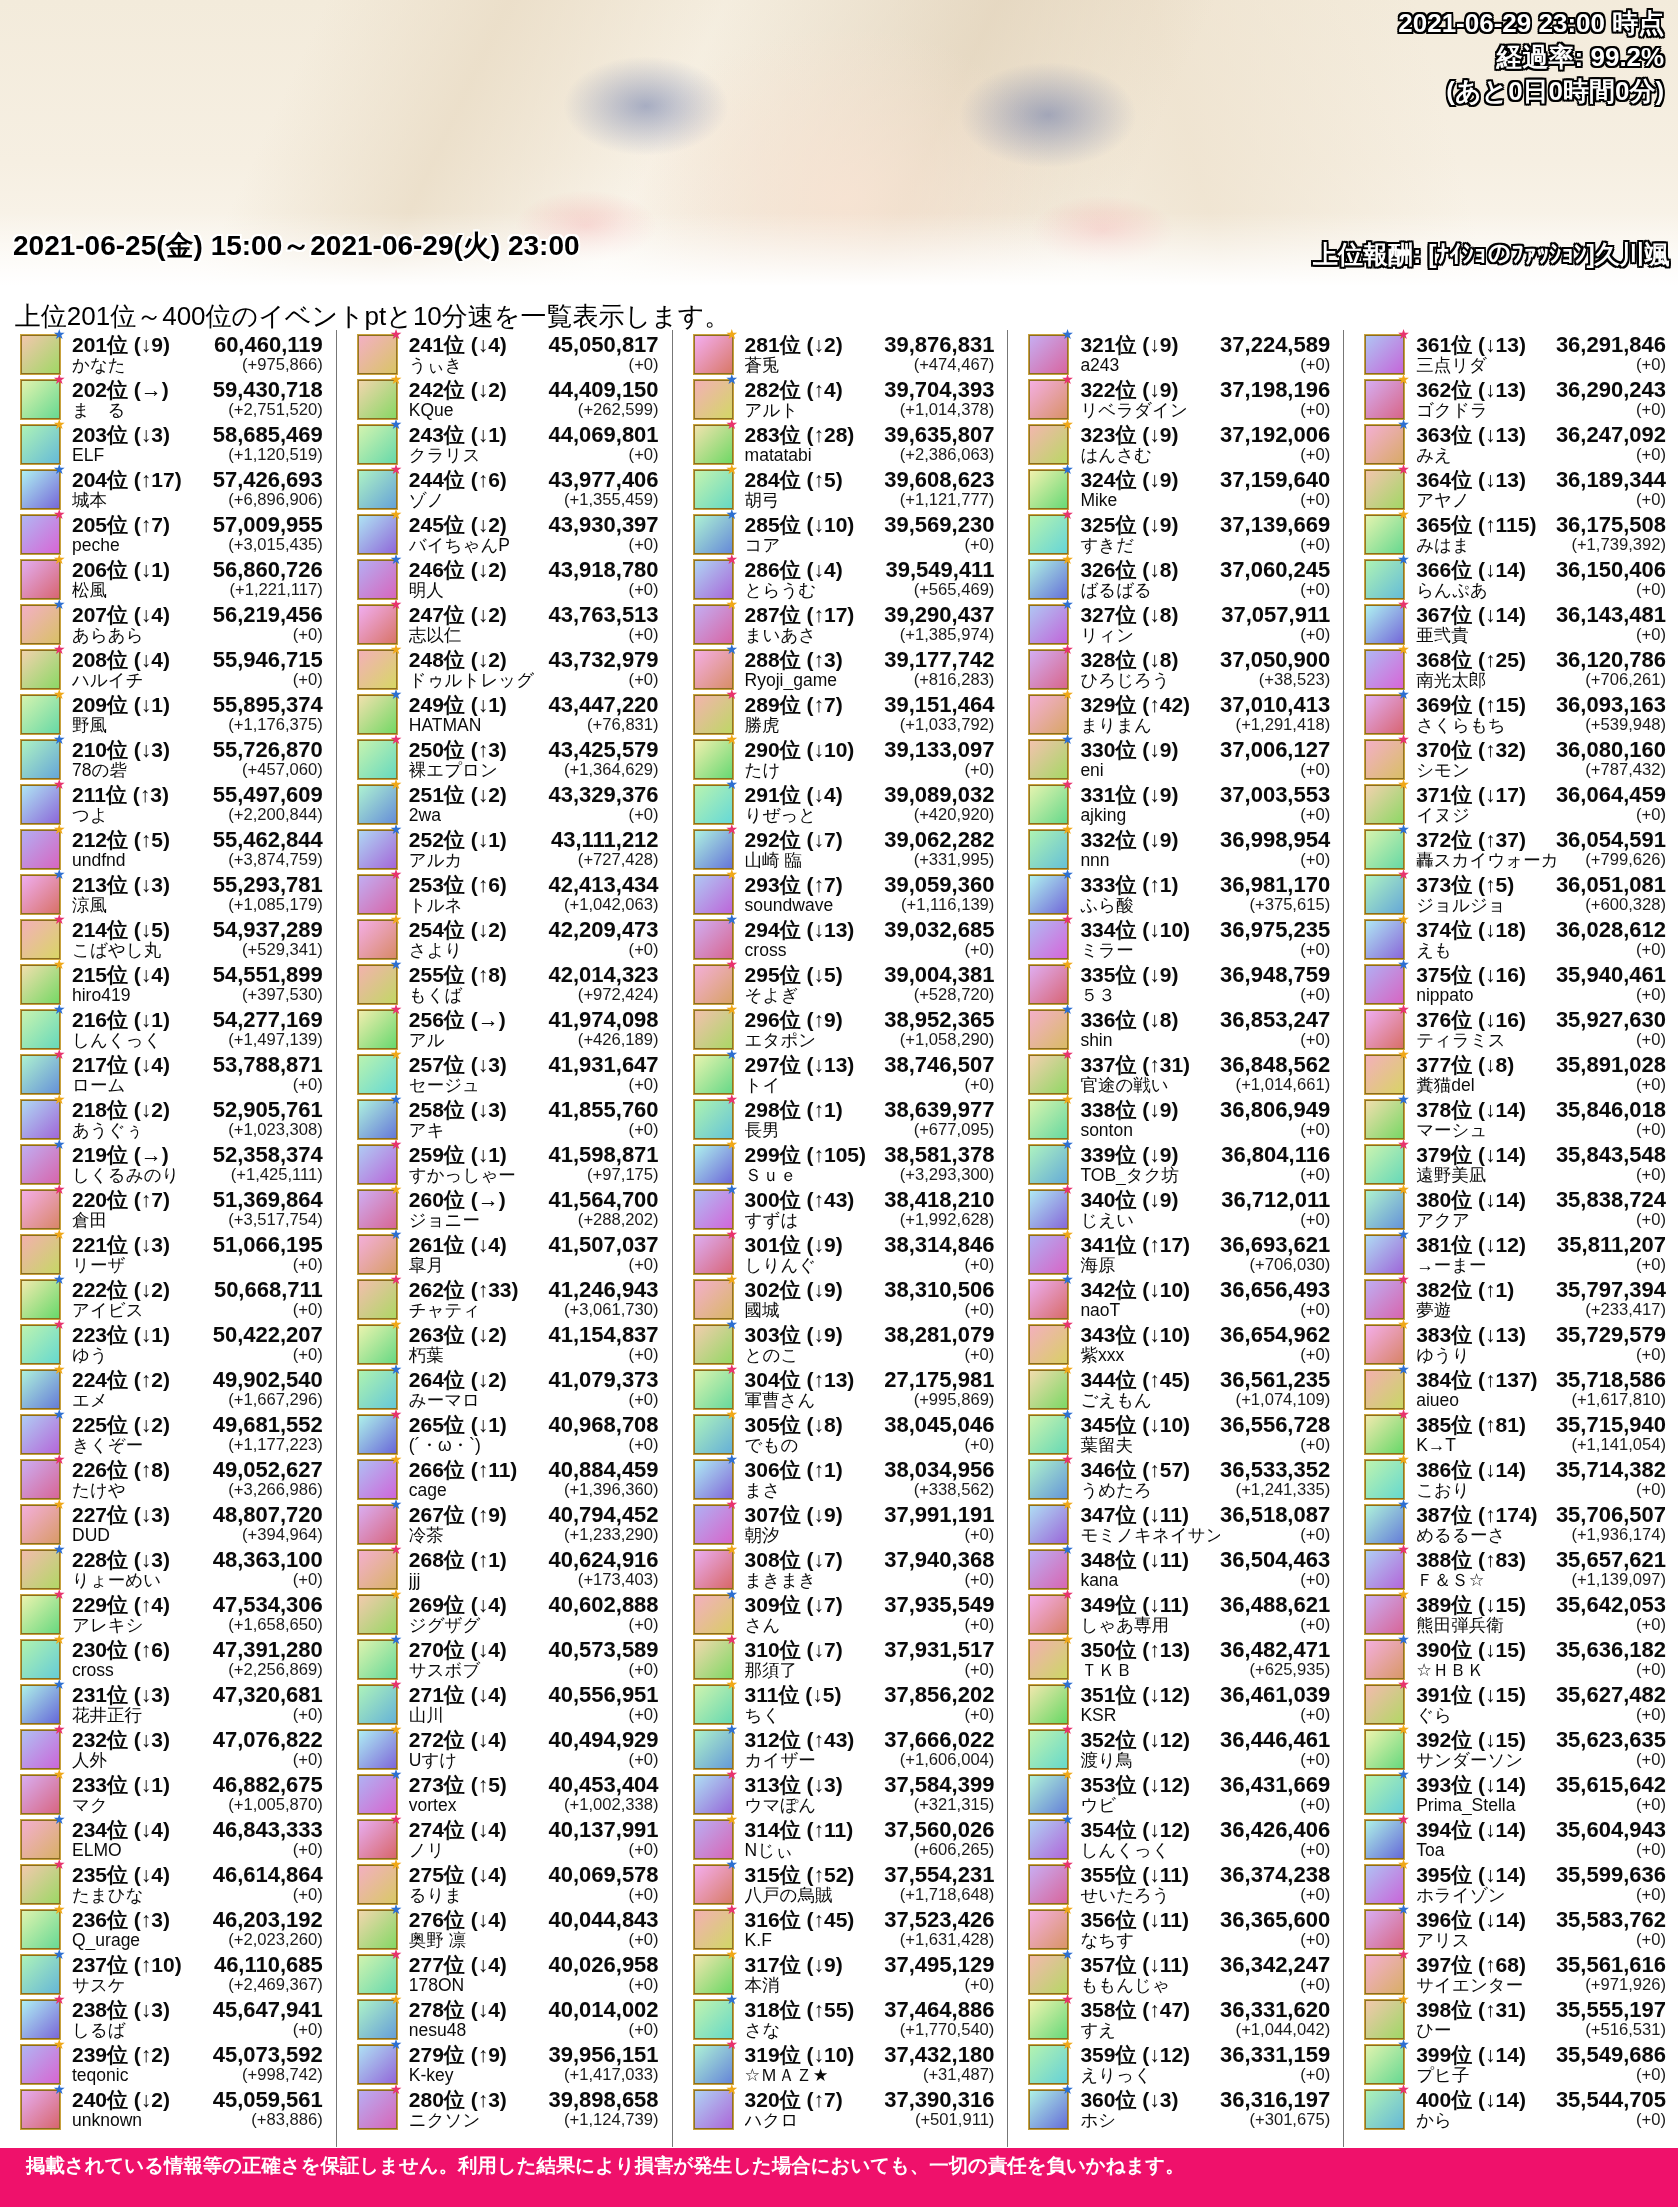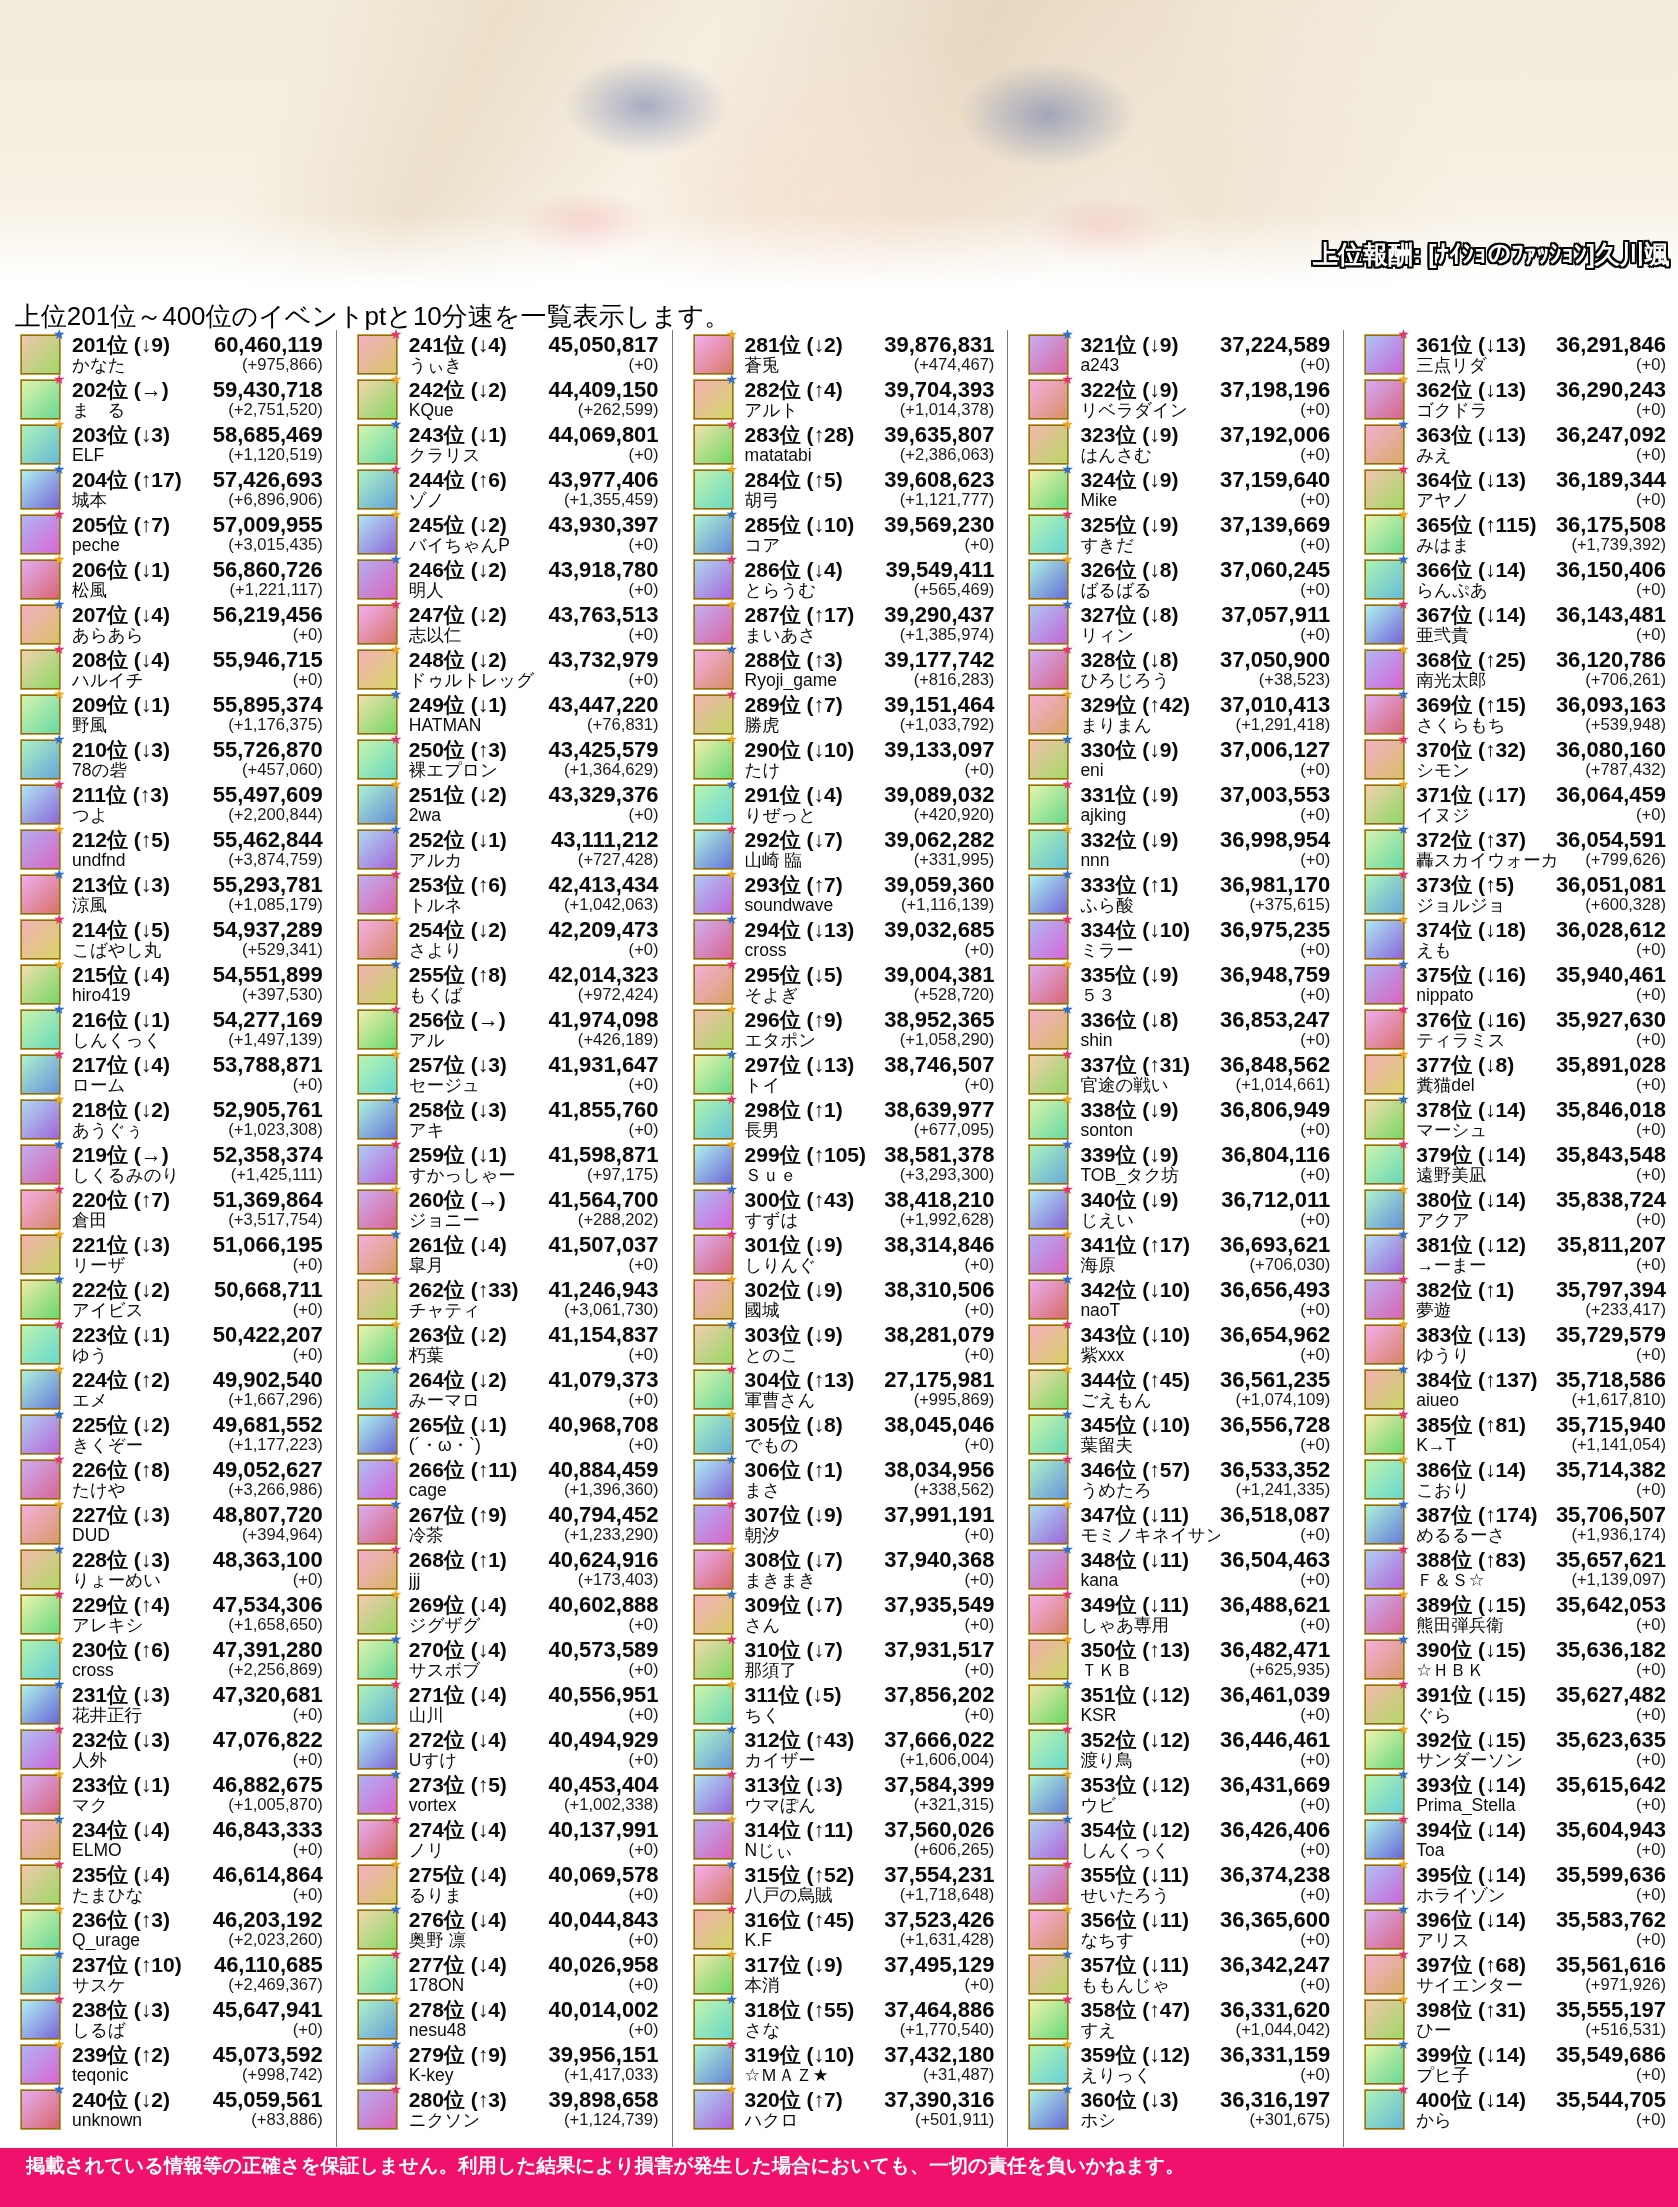--- a/index.html
+++ b/index.html
@@ -73,20 +73,26 @@
   }
   .footer-line1{display:flex;align-items:baseline;gap:31px;}
   .footer-handle{font-size:27px;font-weight:bold;}
   .footer-url{font-size:22px;font-weight:bold;color:#fff;text-decoration:none;}
   .footer-disclaimer{font-size:19.4px;font-weight:bold;margin-top:0.9px;white-space:nowrap;}
 </style>
 </head>
 <body>
 
 <div class="header-art">
+  <div class="time-block">
+    <div>2021-06-29 23:00 時点</div>
+    <div>経過率: 99.2%</div>
+    <div>(あと0日0時間0分)</div>
+  </div>
+  <div class="event-period">2021-06-25(金) 15:00～2021-06-29(火) 23:00</div>
   <div class="top-reward">上位報酬: [ﾅｲｼｮのﾌｧｯｼｮﾝ]久川颯</div>
 </div>
 
 <div class="intro-line">上位201位～400位のイベントptと10分速を一覧表示します。</div>
 
 <div class="columns" id="ranking-columns">
   <div class="col">
       <div class="entry">
         <div class="avatar" style="background: linear-gradient(135deg, rgb(244, 198, 175), rgb(158, 216, 100));">
           <span class="star" style="color: rgb(45, 111, 210);">★</span>

